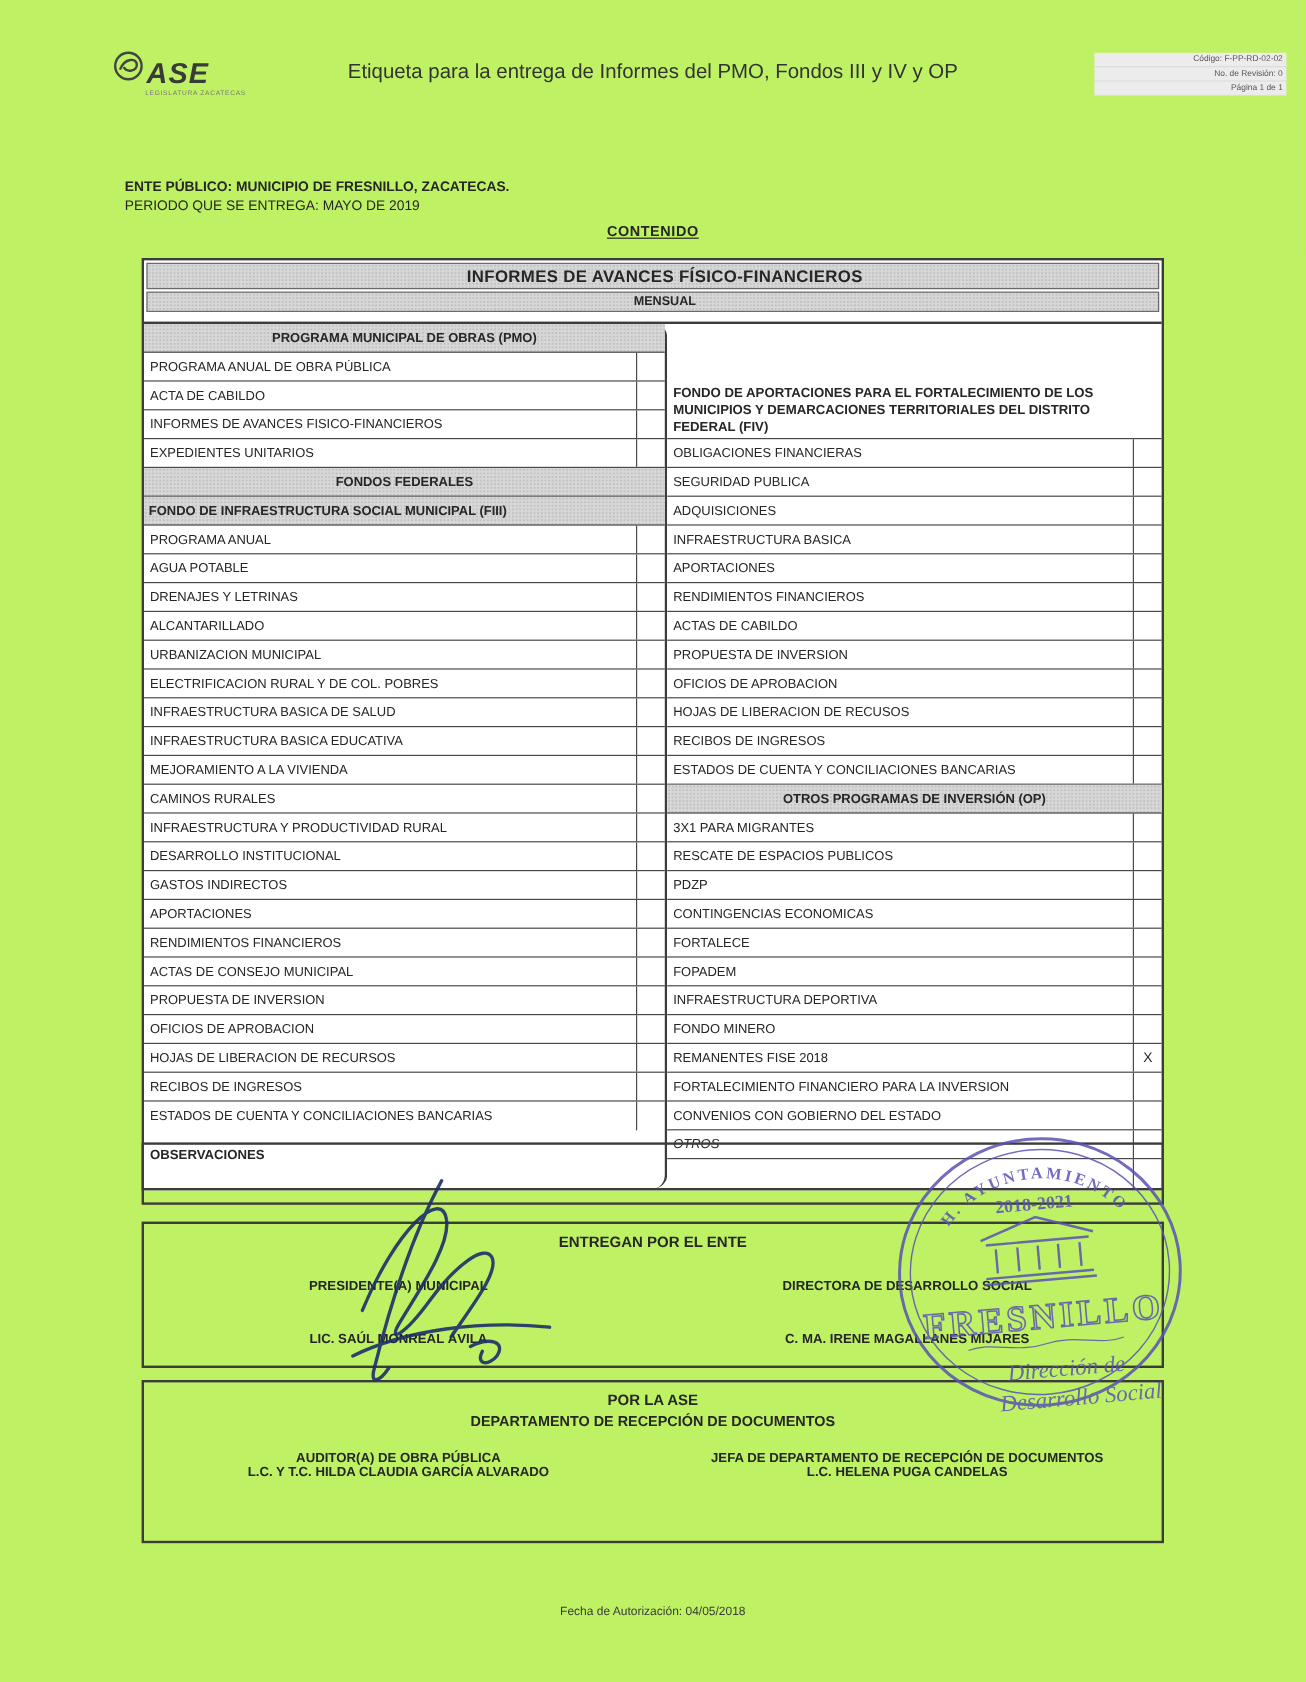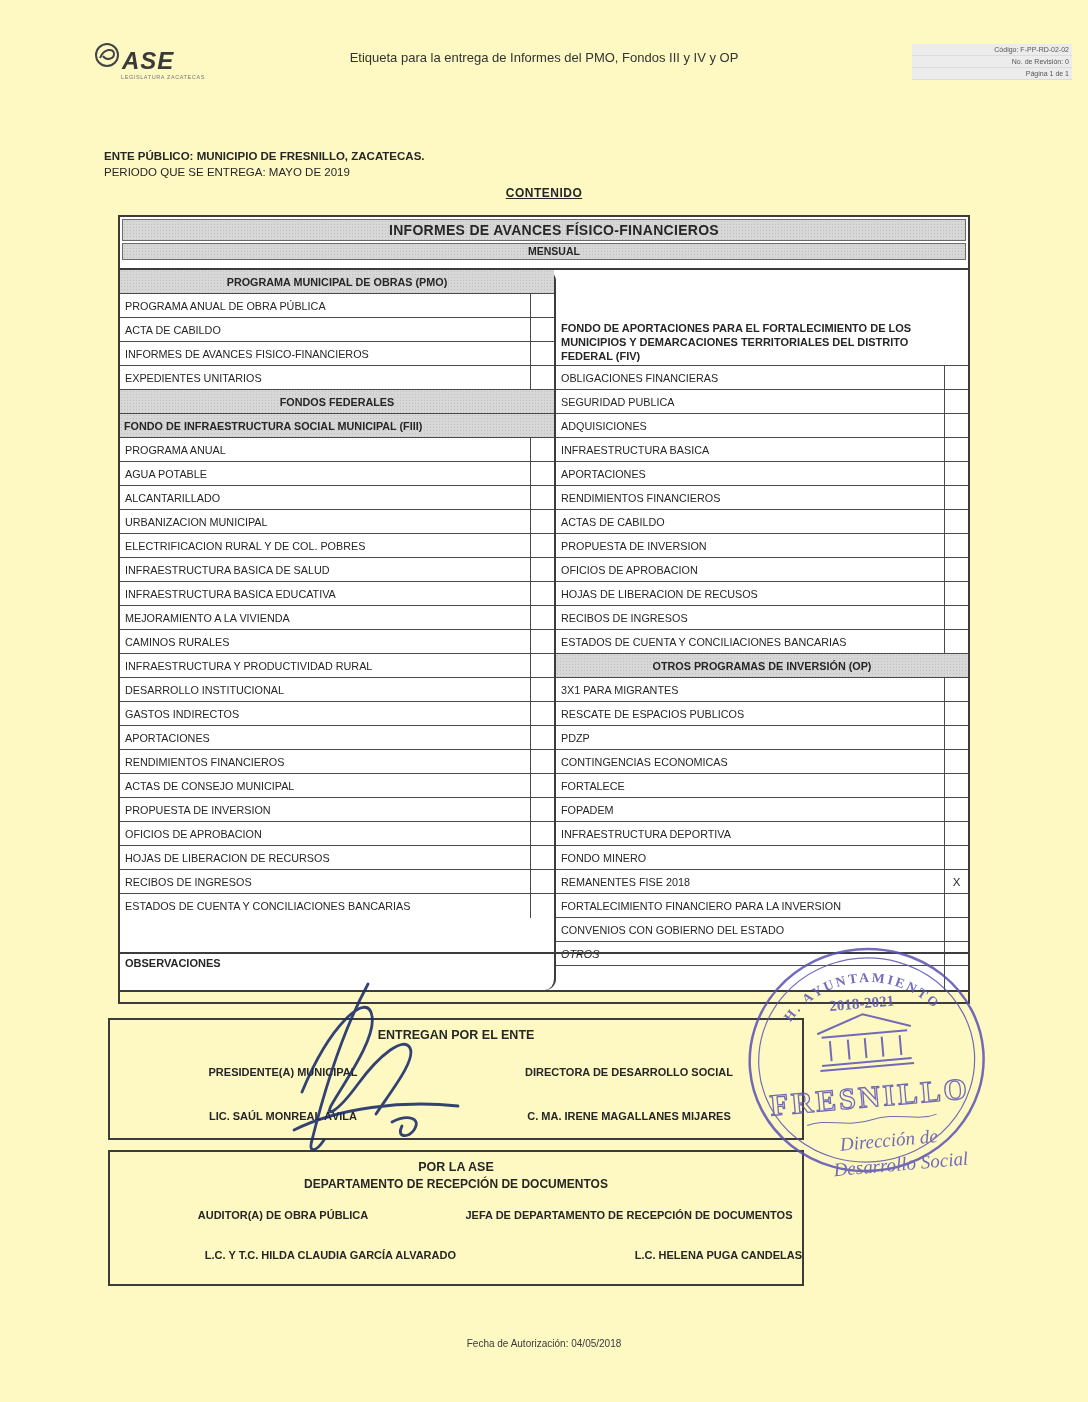--- a/index.html
+++ b/index.html
@@ -1,24 +1,24 @@
 <!DOCTYPE html>
 <html style="--shade: #d7d7d7; --border: #3c3c3c; --ink: #262626; --stamp: #5a52b5; --signature: #1d2f6b;"><head>
 <meta charset="utf-8">
 <style>
   html,body{margin:0;padding:0;background:#cfcfcf;}
-  .sheet{position:relative;width:1088px;height:1402px;margin:0 auto;background:#fef9c3;
+  .sheet{position:relative;width:1088px;height:1402px;margin:0 auto;background:#bef264;
          font-family:"Liberation Sans",sans-serif;color:var(--ink,#262626);overflow:hidden;}
 
   
   .logo{position:absolute;left:94px;top:42px;width:130px;}
   .logo-row{display:flex;align-items:flex-end;gap:2px;}
   .logo-text{font-style:italic;font-weight:bold;font-size:24px;letter-spacing:1px;color:#3a3a3a;line-height:22px;}
   .logo-sub{font-size:5.5px;letter-spacing:.6px;color:#777;margin-top:2px;padding-left:27px;}
-  .header-title{position:absolute;top:50px;left:0;width:100%;text-align:center;font-size:13px;color:#333;}
+  .header-title{position:absolute;top:50px;left:0;width:100%;text-align:center;font-size:17px;color:#333;}
   .code-box{position:absolute;top:44px;right:16px;width:160px;font-size:7px;color:#555;text-align:right;line-height:11px;}
   .code-line{background:#ececec;padding:0 3px;border-bottom:1px solid #dcdcdc;}
 
   .info{position:absolute;left:104px;top:148px;font-size:11.5px;line-height:16px;}
   .ente{font-weight:bold;}
   .contenido{position:absolute;top:186px;left:0;width:100%;text-align:center;font-size:12px;
              font-weight:bold;text-decoration:underline;letter-spacing:.5px;}
 
   
   .table{position:absolute;left:118px;top:215px;width:852px;border:2px solid var(--border,#3c3c3c);
@@ -46,32 +46,32 @@
   .cell-label.italic{font-style:italic;}
   .cell-check{width:23px;align-self:stretch;border-left:1px solid #4a4a4a;display:flex;
         align-items:center;justify-content:center;font-size:11.5px;}
 
   
   .obs{position:absolute;left:118px;top:952px;width:852px;height:52px;border:2px solid var(--border,#3c3c3c);
        box-sizing:border-box;}
   .obs-label{font-weight:bold;font-size:11px;padding:3px 5px;}
 
   
-  .sig-box{position:absolute;left:108px;width:696px;border:2px solid var(--border,#3c3c3c);box-sizing:border-box;}
+  .sig-box{position:absolute;left:118px;width:852px;border:2px solid var(--border,#3c3c3c);box-sizing:border-box;}
   .entregan{top:1018px;height:122px;}
   .ase-box{top:1150px;height:136px;}
   .sig-title{text-align:center;font-weight:bold;font-size:12.5px;margin-top:8px;}
   .sig-title2{text-align:center;font-weight:bold;font-size:12px;margin-top:3px;}
   .sig-grid{display:flex;}
   .entregan .sig-grid{margin-top:24px;}
   .ase-box .sig-grid{margin-top:18px;}
   .sig-cell{flex:1;text-align:center;}
   .role{font-weight:bold;font-size:11px;}
   .entregan .name{font-weight:bold;font-size:11px;margin-top:32px;}
-  .ase-box .name{font-weight:bold;font-size:11px;margin-top:28px;text-align:right;}
+  .ase-box .name{font-weight:bold;font-size:11px;}
 
   .footer{position:absolute;top:1338px;left:0;width:100%;text-align:center;font-size:10px;color:#3a3a3a;}
 
   
   .stamp-wrap{position:absolute;left:742px;top:942px;transform:rotate(-5deg);
               color:var(--stamp,#5a52b5);opacity:.85;}
   .signature-wrap{position:absolute;left:272px;top:972px;color:var(--signature,#1d2f6b);opacity:.9;}
 </style>
 </head>
 <body>
@@ -134,20 +134,24 @@
             <div class="cell-check"></div>
           </div>
           <div class="trow section">FONDOS FEDERALES</div>
           <div class="trow section align-left">FONDO DE INFRAESTRUCTURA SOCIAL MUNICIPAL (FIII)</div>
           <div class="trow item">
             <div class="cell-label">PROGRAMA ANUAL</div>
             <div class="cell-check"></div>
           </div>
           <div class="trow item">
             <div class="cell-label">AGUA POTABLE</div>
+            <div class="cell-check"></div>
+          </div>
+          <div class="trow item">
+            <div class="cell-label">DRENAJES Y LETRINAS</div>
             <div class="cell-check"></div>
           </div>
           <div class="trow item">
             <div class="cell-label">ALCANTARILLADO</div>
             <div class="cell-check"></div>
           </div>
           <div class="trow item">
             <div class="cell-label">URBANIZACION MUNICIPAL</div>
             <div class="cell-check"></div>
           </div>

